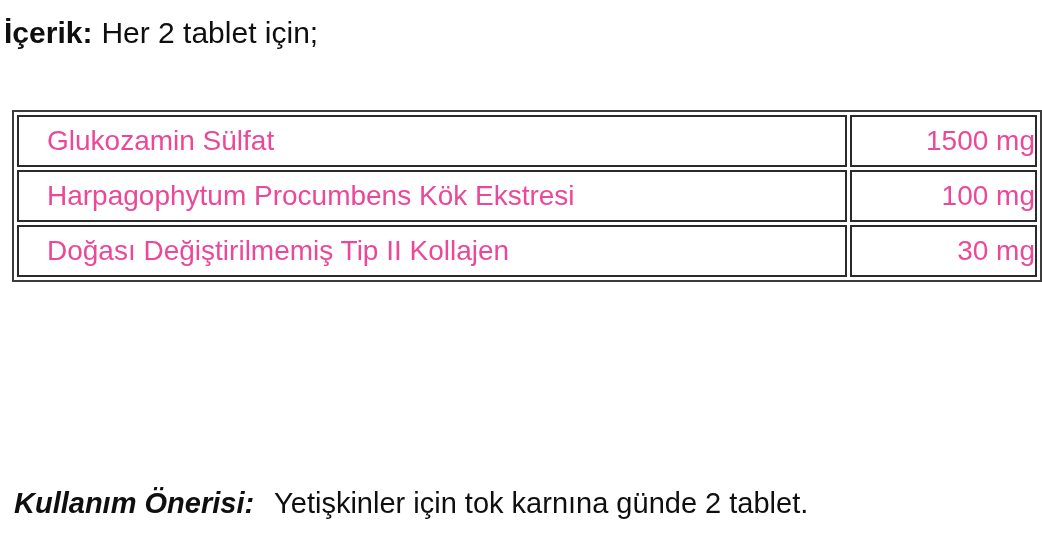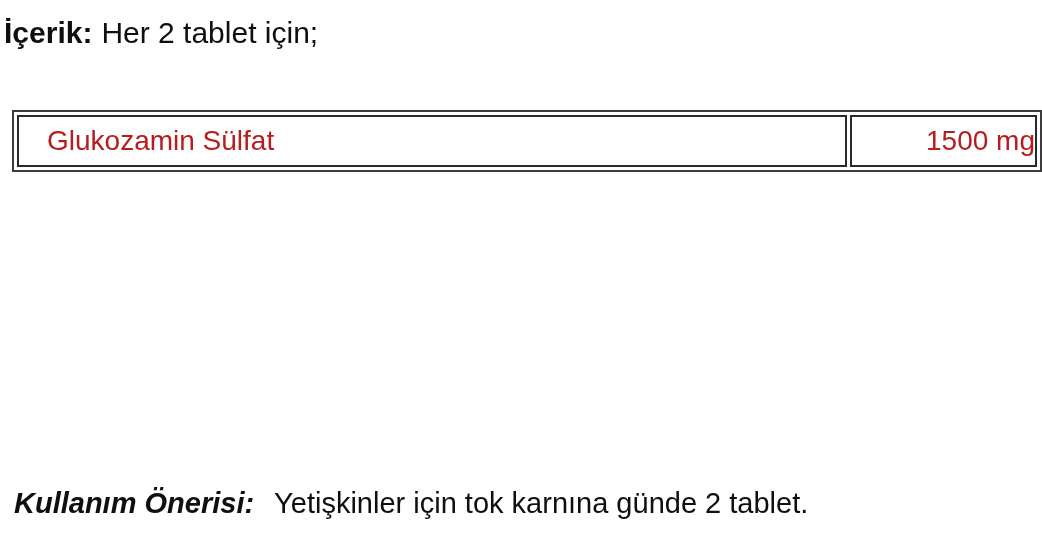--- a/index.html
+++ b/index.html
@@ -39,21 +39,21 @@
     border-spacing: 3px;
     border: 2px solid #3c3c3c;
     background: #ffffff;
     table-layout: fixed;
   }
   table.ingredients td {
     border: 2px solid #2a2a2a;
     height: 46px;
     font-size: 28px;
     font-weight: 400;
-    color: #b91c1c;
+    color: #ec4899;
     background: #ffffff;
     vertical-align: middle;
     overflow: hidden;
     white-space: nowrap;
   }
   td.col-ingredient {
     width: 797px;
     text-align: left;
     padding-left: 28px;
   }
@@ -85,18 +85,26 @@
 <div class="title-line">
   <span class="bold">İçerik:</span><span class="regular">Her 2 tablet için;</span>
 </div>
 
 <table class="ingredients">
   <tbody>
     <tr>
       <td class="col-ingredient">Glukozamin Sülfat</td>
       <td class="col-amount">1500 mg</td>
     </tr>
+    <tr>
+      <td class="col-ingredient">Harpagophytum Procumbens Kök Ekstresi</td>
+      <td class="col-amount">100 mg</td>
+    </tr>
+    <tr>
+      <td class="col-ingredient">Doğası Değiştirilmemiş Tip II Kollajen</td>
+      <td class="col-amount">30 mg</td>
+    </tr>
   </tbody>
 </table>
 
 <div class="footer-line">
   <span class="bold">Kullanım Önerisi:</span><span class="regular">Yetişkinler için tok karnına günde 2 tablet.</span>
 </div>
 
 </body></html>

